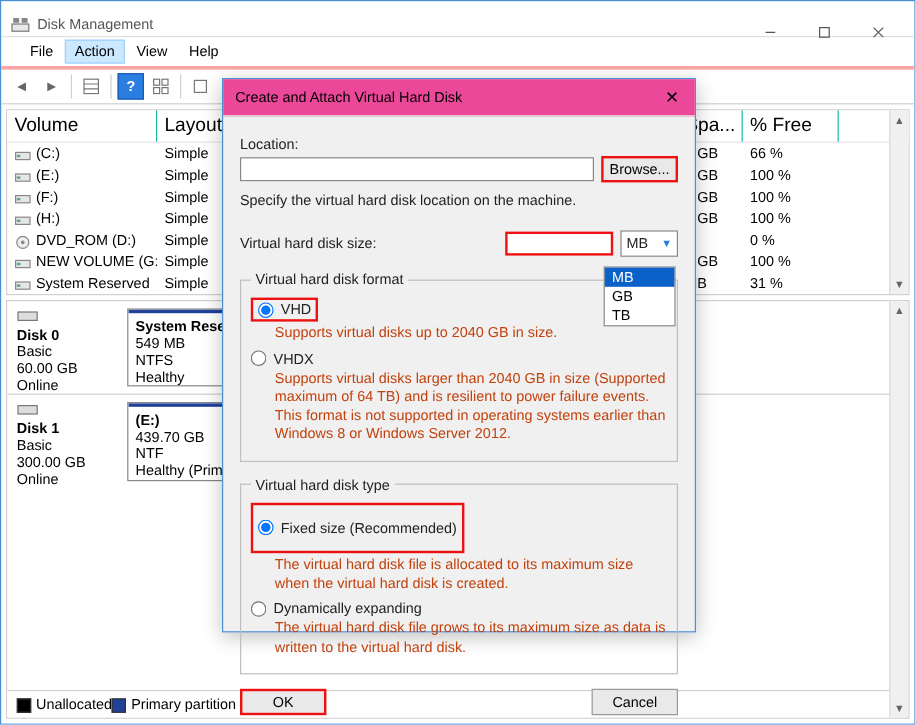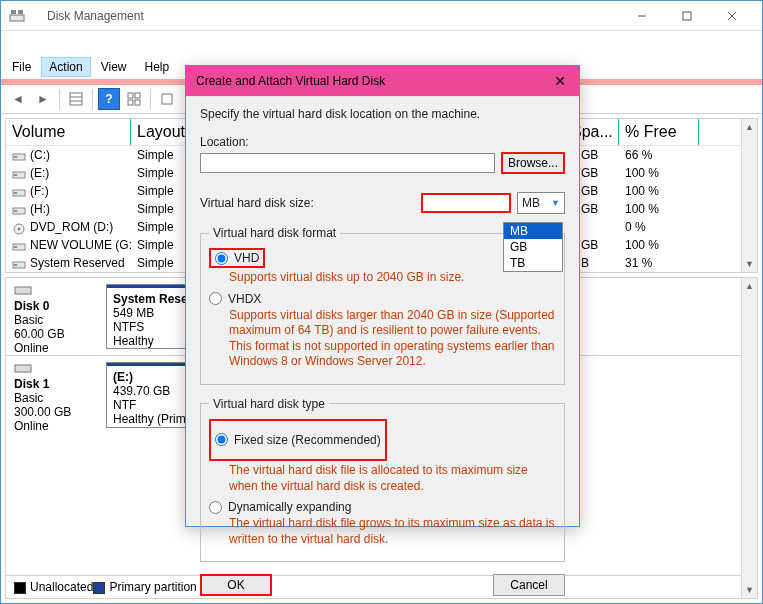--- a/index.html
+++ b/index.html
@@ -1,23 +1,23 @@
 <!DOCTYPE html>
 <html><head>
 <meta charset="utf-8">
 <style>
 * { box-sizing: border-box; margin: 0; padding: 0; }
 body { font-family: "Segoe UI", Tahoma, sans-serif; font-size: 12px; background: #fff; width: 763px; height: 604px; overflow: hidden; position: relative; }
 .window { border: 1px solid #4a90d9; width: 763px; height: 604px; display: flex; flex-direction: column; background: #fff; }
-.titlebar { display: flex; align-items: center; height: 30px; padding: 0 8px; border-bottom: 1px solid #e0e0e0; gap: 16px; }
+.titlebar { display: flex; height: 30px; padding: 12px 8px; border-bottom: 1px solid #e0e0e0; }
 .titlebar-icon { width: 16px; height: 16px; margin-right: 6px; display: inline-flex; align-items: center; justify-content: center; }
 .titlebar-title { flex: 1; font-size: 12px; color: #555; }
 .win-buttons { display: flex; gap: 0; }
 .win-btn { width: 45px; height: 28px; display: flex; align-items: center; justify-content: center; color: #555; }
-.menubar { display: flex; gap: 2px; padding: 2px 3px; border-bottom: 6px solid #fca5a5; margin-top: 24px; }
+.menubar { display: flex; gap: 2px; padding: 2px 16px; border-bottom: 3px solid #fca5a5; }
 .menu-item { padding: 3px 8px; }
 .menu-item.sel { background: #cce8ff; border: 1px solid #99d1ff; padding: 2px 7px; }
 .toolbar { display: flex; align-items: center; gap: 3px; padding: 3px 6px; border-bottom: 1px solid #d0d0d0; }
 .tb-btn { width: 22px; height: 22px; display: flex; align-items: center; justify-content: center; border: 1px solid transparent; color: #666; }
 .sep { width: 1px; height: 20px; background: #d0d0d0; margin: 0 2px; }
 .content { flex: 1; display: flex; flex-direction: column; padding: 4px; gap: 4px; overflow: hidden; }
 .vol-table { border: 1px solid #d0d0d0; background: #fff; }
 .vol-header { display: flex; background: #fff; border-bottom: 1px solid #e4e4e4; }
 .vol-header > div { padding: 4px 6px; border-right: 1px solid #14b8a6; font-size: 16px; white-space: nowrap; overflow: hidden; }
 .vol-body .vol-row { display: flex; }
@@ -271,29 +271,29 @@
     </div>
   </div>
 </div>
 
 <div class="dialog">
   <div class="dlg-title">
     <span>Create and Attach Virtual Hard Disk</span>
     <div class="close-x">✕</div>
   </div>
   <div class="dlg-body">
-    <div>Specify the virtual hard disk location on the machine.</div>
-
     <div style="margin-top:6px;">
       <div>Location:</div>
       <div class="row" style="margin-top:3px;">
         <input class="text-input" style="flex: 1 1 0%;">
         <button class="btn red-box" style="min-width:64px;">Browse...</button>
       </div>
     </div>
+
+    <div>Specify the virtual hard disk location on the machine.</div>
 
     <div class="row" style="margin-top:10px; align-items:center;">
       <span style="flex:1;">Virtual hard disk size:</span>
       <input class="text-input red-box" style="width: 90px;">
       <div class="red-box" style="position:relative; width:48px; height:22px; border:1px solid #888; background:#fff; display:flex; align-items:center; padding:0 4px;">
         <span>MB</span>
         <span style="margin-left:auto; color:#2a7de1; font-size:9px;">▼</span>
       </div>
     </div>
 

